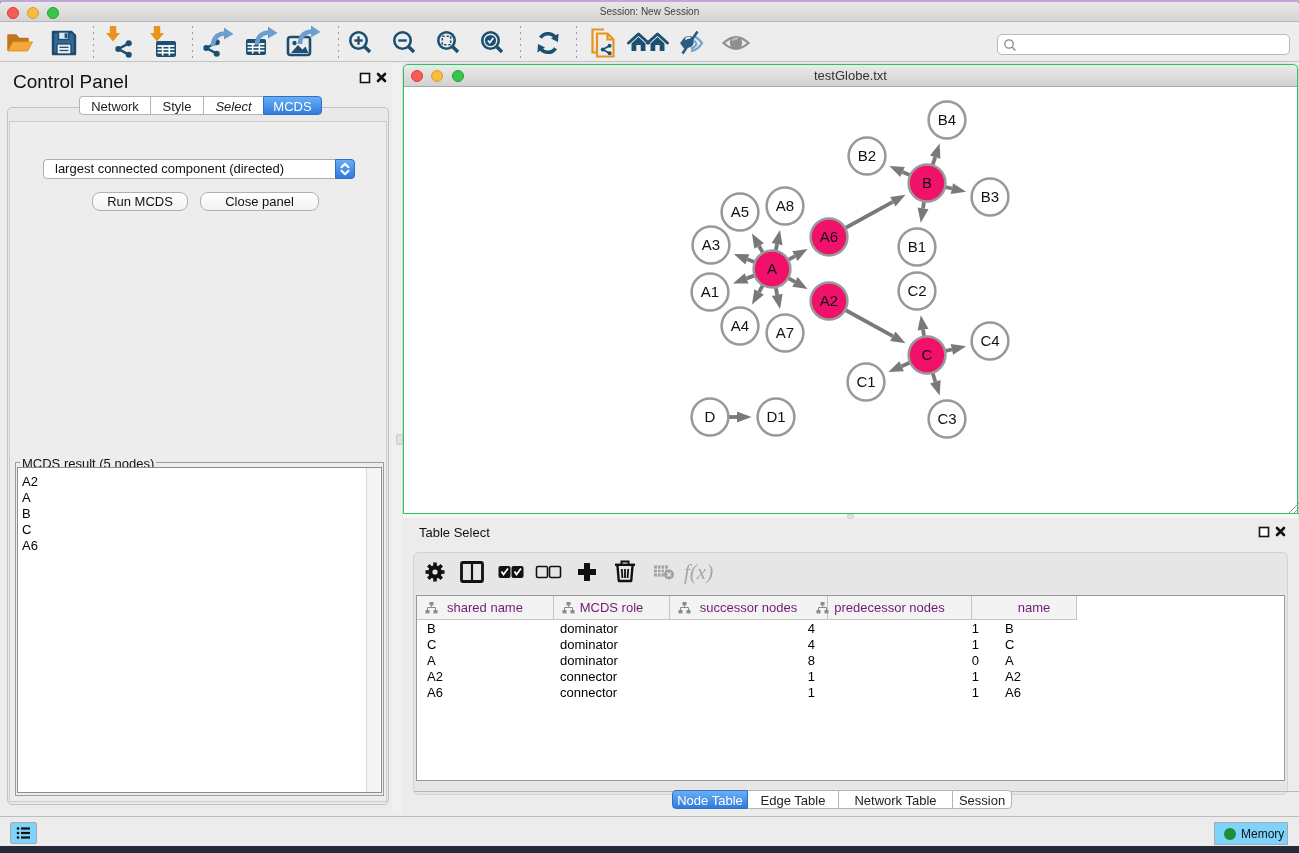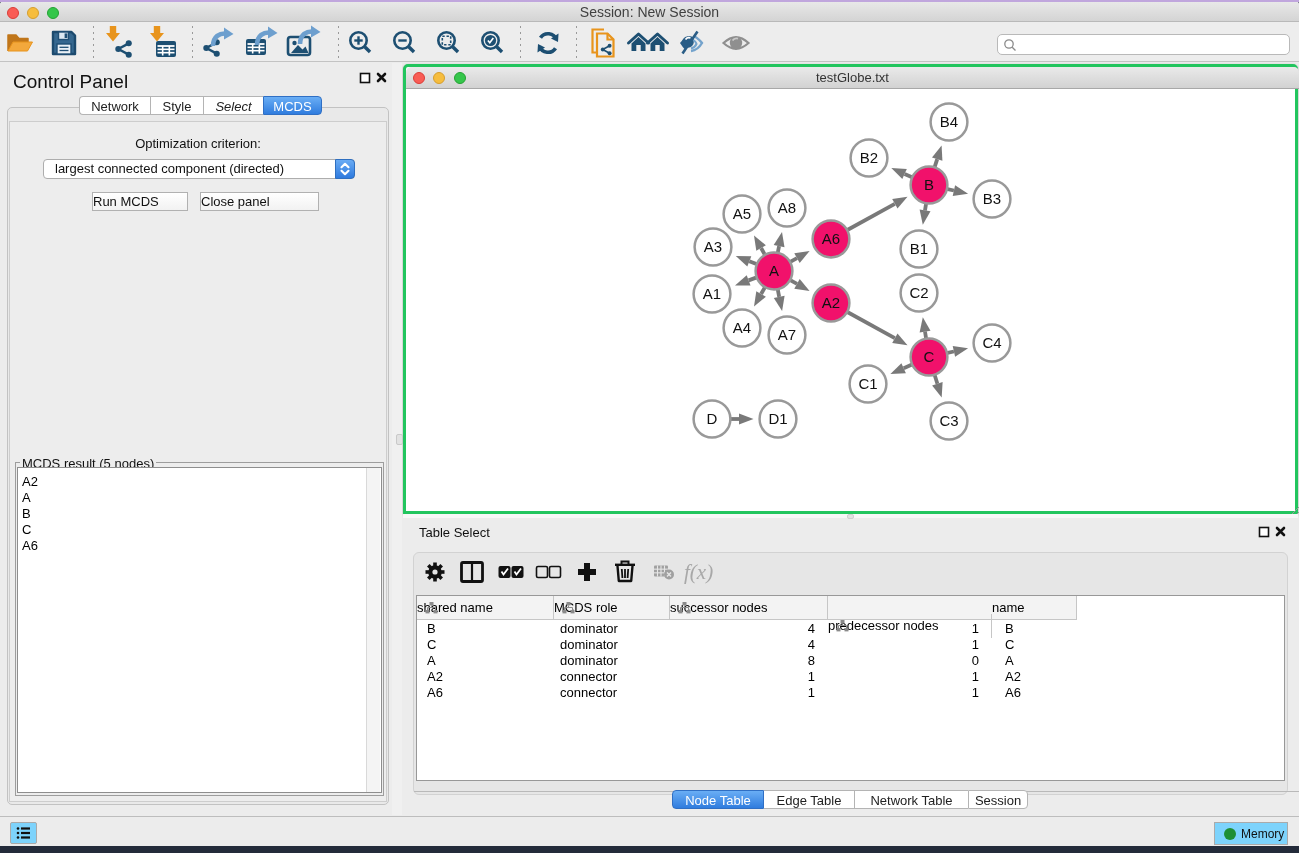--- a/index.html
+++ b/index.html
@@ -6,56 +6,56 @@
 html,body { width:1299px; height:853px; overflow:hidden; }
 body { font-family:"Liberation Sans", sans-serif; background:#232b3a; position:relative; }
 .abs { position:absolute; }
 #deskline { left:0; top:0; width:1299px; height:2px; background:#c0a6dd; z-index:50; }
 #appwin { left:0; top:0; width:1299px; height:846px; background:#ececec; border-radius:5px 5px 0 0; }
 #titlebar { left:0; top:0; width:1299px; height:22px; background:linear-gradient(#eaeaea,#d4d4d4); border-radius:5px 5px 0 0; border-bottom:1px solid #b9b9b9; }
 .tl { width:12px; height:12px; border-radius:50%; top:7px; }
 #titlebar .t1 { left:7px; background:#f95c55; border:0.5px solid #da3d38; }
 #titlebar .t2 { left:27px; background:#f6bd3e; border:0.5px solid #d69e2e; }
 #titlebar .t3 { left:47px; background:#35c64b; border:0.5px solid #24a233; }
-#wtitle { left:0; top:0; width:1299px; height:22px; text-align:center; font-size:14px; line-height:24px; color:#404040; }
+#wtitle { left:0; top:0; width:1299px; height:22px; text-align:center; font-size:10px; line-height:24px; color:#404040; }
 #toolbar { left:0; top:22px; width:1299px; height:40px; background:#ededed; border-bottom:1px solid #c3c3c3; }
 .tsep { top:4px; width:1px; height:32px; background-image:linear-gradient(#9a9a9a 33%, rgba(0,0,0,0) 0%); background-size:1px 6px; }
 #search { left:997px; top:12px; width:293px; height:21px; background:#fff; border:1px solid #b9b9b9; border-radius:5px; }
 
 #statusbar { left:0; top:816px; width:1299px; height:30px; background:#ececec; border-top:1px solid #bdbdbd; }
 .mbtn { background:#7dd3fc; border:1px solid #aaa; }
 
 #cptitle { left:13px; top:71px; font-size:19px; color:#111; }
 .tab { height:19px; font-size:13px; line-height:19px; text-align:center; color:#222; background:#fff; border:1px solid #b4b4b4; border-right:none; float:left; }
 #tabs { left:79px; top:96px; height:19px; }
 .tabsel { background:linear-gradient(#6aaef5,#2f7cde); color:#fff; border-color:#2f6fc4; }
 #cpouter { left:7px; top:107px; width:382px; height:698px; background:#e9e9e9; border:1px solid #c2c2c2; border-radius:5px; }
 #cpinner { left:9px; top:121px; width:378px; height:681px; background:#ededed; border:1px solid #cdcdcd; }
 #optlabel { left:0px; top:136px; width:396px; text-align:center; font-size:13px; color:#111; }
 #combo { left:43px; top:159px; width:312px; height:20px; background:#fff; border:1px solid #adadad; border-radius:4px; font-size:13px; line-height:18px; color:#111; padding-left:11px; }
 #combobtn { left:335px; top:159px; width:20px; height:20px; background:linear-gradient(#69abf4,#2e7ade); border-radius:0 4px 4px 0; border:1px solid #2e6fc0; }
-.btn { height:19px; background:linear-gradient(#ffffff,#f2f2f2); border:1px solid #b1b1b1; border-radius:0; font-size:13px; line-height:17px; text-align:left; color:#111; }
+.btn { height:19px; background:linear-gradient(#ffffff,#f2f2f2); border:1px solid #b1b1b1; border-radius:8px; font-size:13px; line-height:17px; text-align:center; color:#111; }
 #fieldset { left:15px; top:462px; width:369px; height:334px; border:1px solid #9d9d9d; }
 #fslegend { left:20px; top:456px; background:#ededed; font-size:13px; color:#111; padding:0 2px; }
 #mcdslist { left:17px; top:467px; width:365px; height:326px; background:#fff; border:1px solid #8e8e8e; font-size:13px; color:#000; padding-top:6px; }
 #mcdslist div { padding-left:4px; height:16px; line-height:16px; }
 #listsb { left:366px; top:468px; width:14px; height:324px; background:#f4f4f4; border-left:1px solid #d9d9d9; }
 
-#netwin { left:403px; top:64px; width:895px; height:450px; background:#fff; border:3px solid #22c55e; border-radius:5px 5px 0 0; box-shadow:0 1px 3px rgba(0,0,0,0.25); }
+#netwin { left:403px; top:64px; width:895px; height:450px; background:#fff; border:1px solid #22c55e; border-radius:5px 5px 0 0; box-shadow:0 1px 3px rgba(0,0,0,0.25); }
 #nettitle { left:0; top:0; width:893px; height:22px; background:linear-gradient(#eaeaea,#d2d2d2); border-radius:5px 5px 0 0; border-bottom:1px solid #a8a8a8; }
 #nettitle .t1 { left:7px; top:5px; background:#f95c55; border:0.5px solid #da3d38; }
 #nettitle .t2 { left:27px; top:5px; background:#f6bd3e; border:0.5px solid #d69e2e; }
 #nettitle .t3 { left:48px; top:5px; background:#35c64b; border:0.5px solid #24a233; }
 #netname { left:0; top:0; width:893px; height:22px; text-align:center; font-size:13px; line-height:22px; color:#333; }
 
 #tptitle { left:419px; top:525px; font-size:13px; color:#111; }
 #tpinner { left:413px; top:552px; width:875px; height:243px; background:#e6e6e6; border:1px solid #d2d2d2; border-radius:6px; }
 #tbl { left:416px; top:595px; width:869px; height:186px; background:#fff; border:1px solid #989898; }
 #tblhead { left:0px; top:0px; width:660px; height:24px; background:#f3f3f3; border-bottom:1px solid #c6c6c6; }
-.th { position:absolute; top:0; height:24px; border-right:1px solid #c6c6c6; font-size:13px; line-height:24px; color:#000000; }
+.th { position:absolute; top:0; height:24px; border-right:1px solid #c6c6c6; font-size:13px; line-height:24px; text-align:center; color:#701a75; }
 .td { position:absolute; font-size:13px; color:#000; height:16px; line-height:16px; }
 #bottabs { left:672px; top:790px; height:19px; }
 #tabline { left:414px; top:791px; width:885px; height:1px; background:#b9b9b9; }
 </style>
 </head>
 <body>
 <div id="deskline" class="abs"></div>
 <div id="appwin" class="abs">
   <div id="titlebar" class="abs">
     <div class="abs tl t1"></div>
@@ -193,21 +193,20 @@
     <path d="M19 2 L26 9 M26 2 L19 9" stroke="#111" stroke-width="2.6" stroke-linecap="round"></path>
   </svg>
   <div id="cpouter" class="abs"></div>
   <div id="cpinner" class="abs"></div>
   <div id="tabs" class="abs">
     <div class="tab" style="width:71px;border-radius:4px 0 0 4px;">Network</div>
     <div class="tab" style="width:53px;">Style</div>
     <div class="tab" style="width:60px;font-style:italic;">Select</div>
     <div class="tab tabsel" style="width:59px;border-right:1px solid #2f6fc4;border-radius:0 4px 4px 0;">MCDS</div>
   </div>
-  <div id="optlabel" class="abs">Optimization criterion:</div>
   <div id="combo" class="abs">largest connected component (directed)</div>
   <div id="combobtn" class="abs">
     <svg width="18" height="18" viewBox="0 0 18 18">
         <path d="M5.5 7.2 L9 3.8 L12.5 7.2 M5.5 10.8 L9 14.2 L12.5 10.8" fill="none" stroke="#fff" stroke-width="2.1" stroke-linecap="round" stroke-linejoin="round"></path>
       </svg>
   </div>
   <div class="btn abs" style="left:92px;top:192px;width:96px;">Run MCDS</div>
   <div class="btn abs" style="left:200px;top:192px;width:119px;">Close panel</div>
   <div id="fieldset" class="abs"></div>
   <div id="fslegend" class="abs">MCDS result (5 nodes)</div>
@@ -379,21 +378,21 @@
             <rect x="0.5" y="8" width="4" height="3.4" fill="#8a8a8a"></rect>
             <rect x="8.5" y="8" width="4" height="3.4" fill="#8a8a8a"></rect>
             <path d="M2.5 8 L2.5 5.5 L10.5 5.5 L10.5 8 M6.5 5.5 L6.5 3.4" stroke="#8a8a8a" stroke-width="1" fill="none"></path>
           </svg>MCDS role</div>
       <div class="th" style="left:253px;width:158px;"><svg width="13" height="12" viewBox="0 0 13 12" style="position:absolute;left:8px;top:6px">
             <rect x="4.5" y="0" width="4" height="3.4" fill="#8a8a8a"></rect>
             <rect x="0.5" y="8" width="4" height="3.4" fill="#8a8a8a"></rect>
             <rect x="8.5" y="8" width="4" height="3.4" fill="#8a8a8a"></rect>
             <path d="M2.5 8 L2.5 5.5 L10.5 5.5 L10.5 8 M6.5 5.5 L6.5 3.4" stroke="#8a8a8a" stroke-width="1" fill="none"></path>
           </svg>successor nodes</div>
-      <div class="th" style="left:411px;width:164px;margin-top:18px;"><svg width="13" height="12" viewBox="0 0 13 12" style="position:absolute;left:8px;top:6px">
+      <div class="th" style="left:391px;width:164px;"><svg width="13" height="12" viewBox="0 0 13 12" style="position:absolute;left:8px;top:6px">
             <rect x="4.5" y="0" width="4" height="3.4" fill="#8a8a8a"></rect>
             <rect x="0.5" y="8" width="4" height="3.4" fill="#8a8a8a"></rect>
             <rect x="8.5" y="8" width="4" height="3.4" fill="#8a8a8a"></rect>
             <path d="M2.5 8 L2.5 5.5 L10.5 5.5 L10.5 8 M6.5 5.5 L6.5 3.4" stroke="#8a8a8a" stroke-width="1" fill="none"></path>
           </svg>predecessor nodes</div>
       <div class="th" style="left:575px;width:85px;">name</div>
     </div>
     <div id="tblbody" class="abs" style="left:0;top:25px;width:867px;height:160px;">
         <div class="td" style="left:10px;top:0px;">B</div>
         <div class="td" style="left:143px;top:0px;">dominator</div>
@@ -417,21 +416,21 @@
         <div class="td" style="left:588px;top:48px;">A2</div>
         <div class="td" style="left:10px;top:64px;">A6</div>
         <div class="td" style="left:143px;top:64px;">connector</div>
         <div class="td" style="left:253px;top:64px;width:145px;text-align:right;">1</div>
         <div class="td" style="left:411px;top:64px;width:151px;text-align:right;">1</div>
         <div class="td" style="left:588px;top:64px;">A6</div>
       </div>
   </div>
   <div id="tabline" class="abs"></div>
   <div id="bottabs" class="abs">
-    <div class="tab tabsel" style="width:92px;border-radius:4px 0 0 4px;border-right:1px solid #2f6fc4;text-align:center;">Node Table</div>
+    <div class="tab tabsel" style="width:76px;border-radius:4px 0 0 4px;border-right:1px solid #2f6fc4;text-align:center;">Node Table</div>
     <div class="tab" style="width:90px;border-left:none;">Edge Table</div>
     <div class="tab" style="width:114px;">Network Table</div>
     <div class="tab" style="width:60px;border-right:1px solid #b4b4b4;border-radius:0 4px 4px 0;">Session</div>
   </div>
 
   <div class="abs" style="left:392px;top:63px;width:10px;height:752px;background:#f0f0f0;"></div>
   <div class="abs" style="left:403px;top:514px;width:895px;height:4px;background:#f7f7f7;"></div>
   <div class="abs" style="left:396px;top:434px;width:7px;height:11px;background:#e2e2e2;border:1px solid #c9c9c9;border-radius:2px;"></div>
   <div class="abs" style="left:847px;top:514px;width:7px;height:5px;background:#e2e2e2;border:1px solid #cfcfcf;border-radius:2px;"></div>
 

